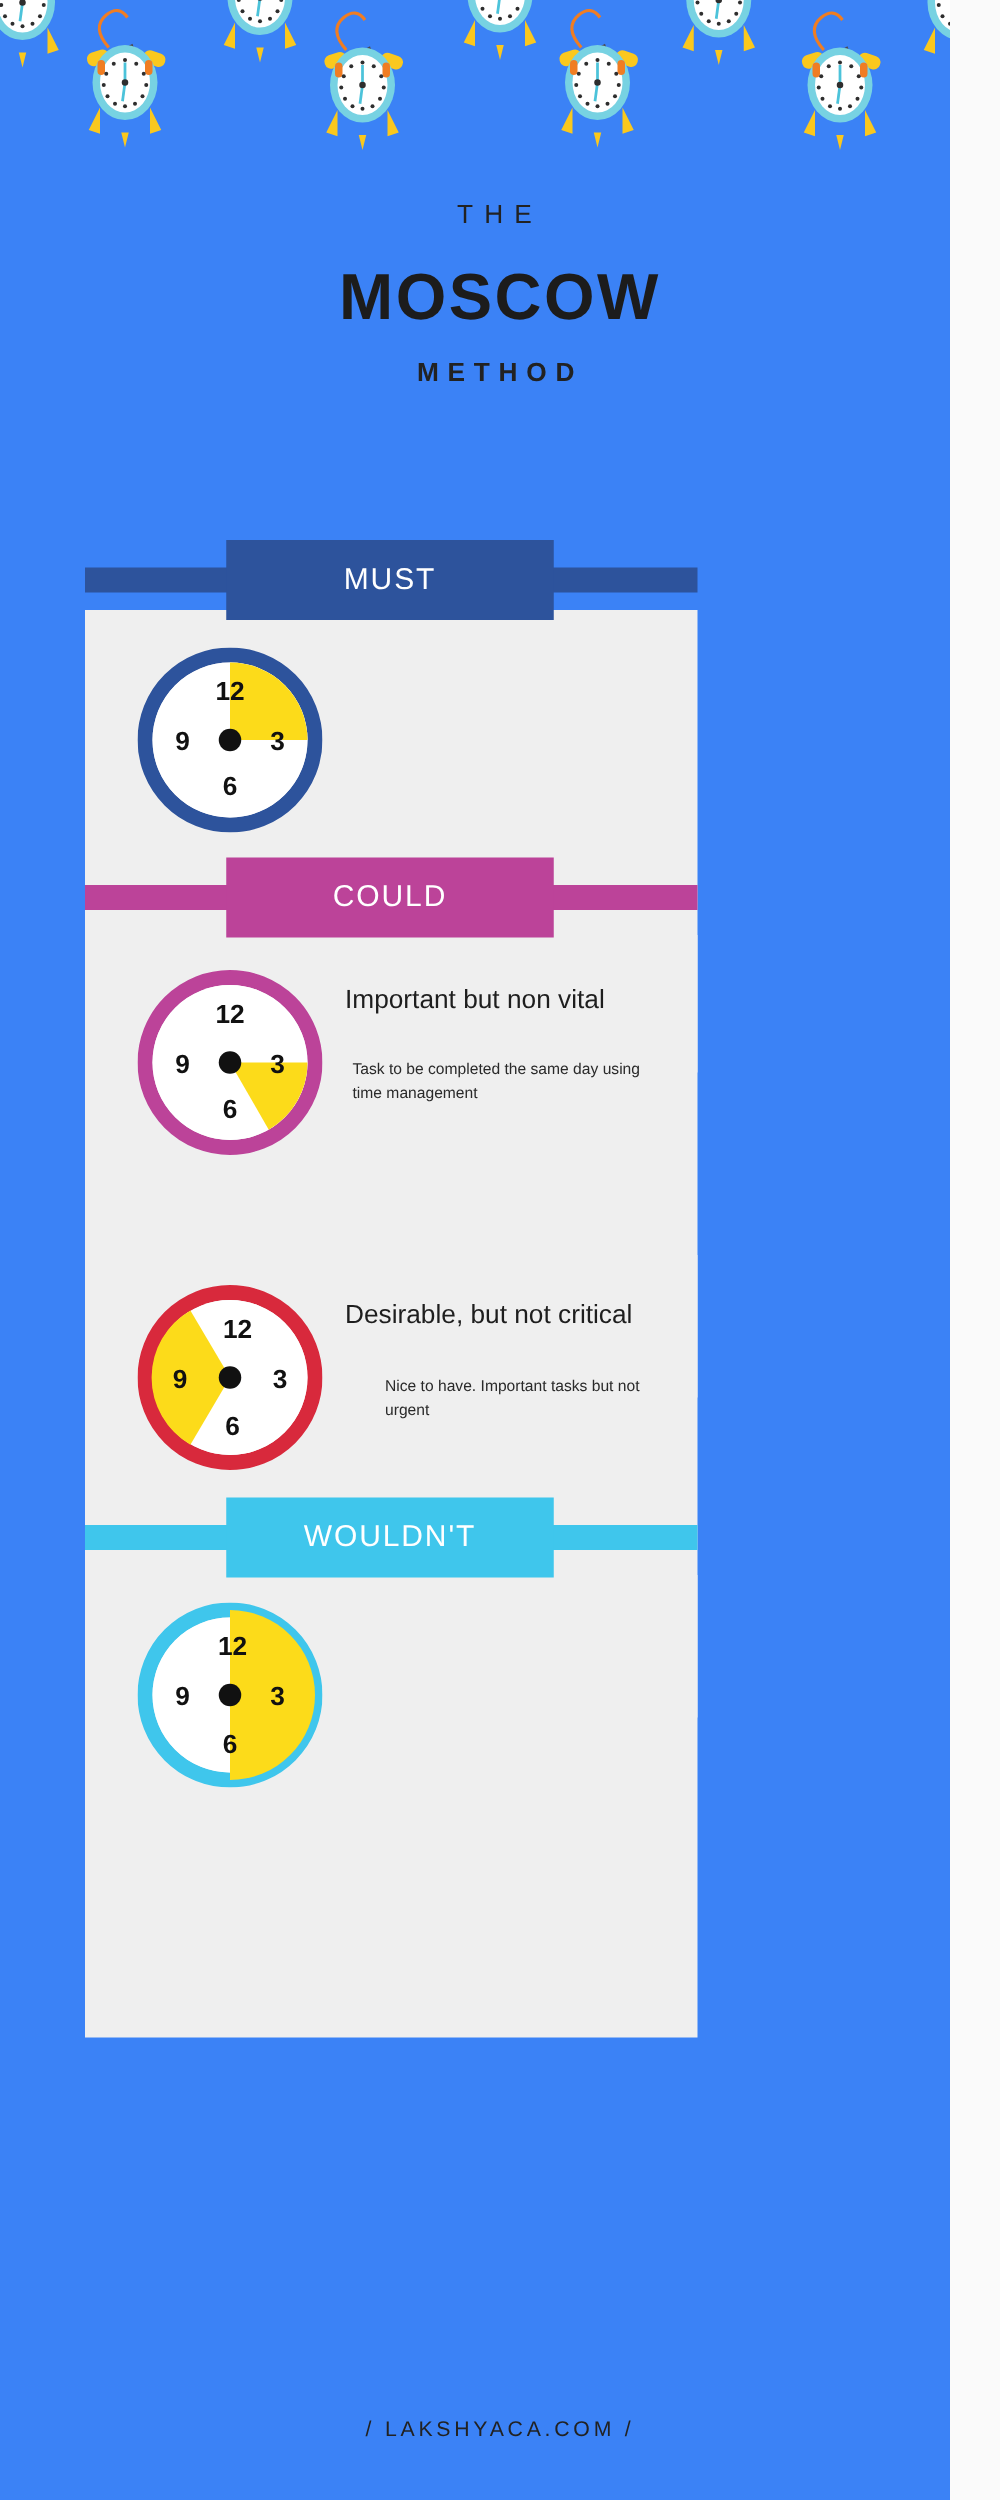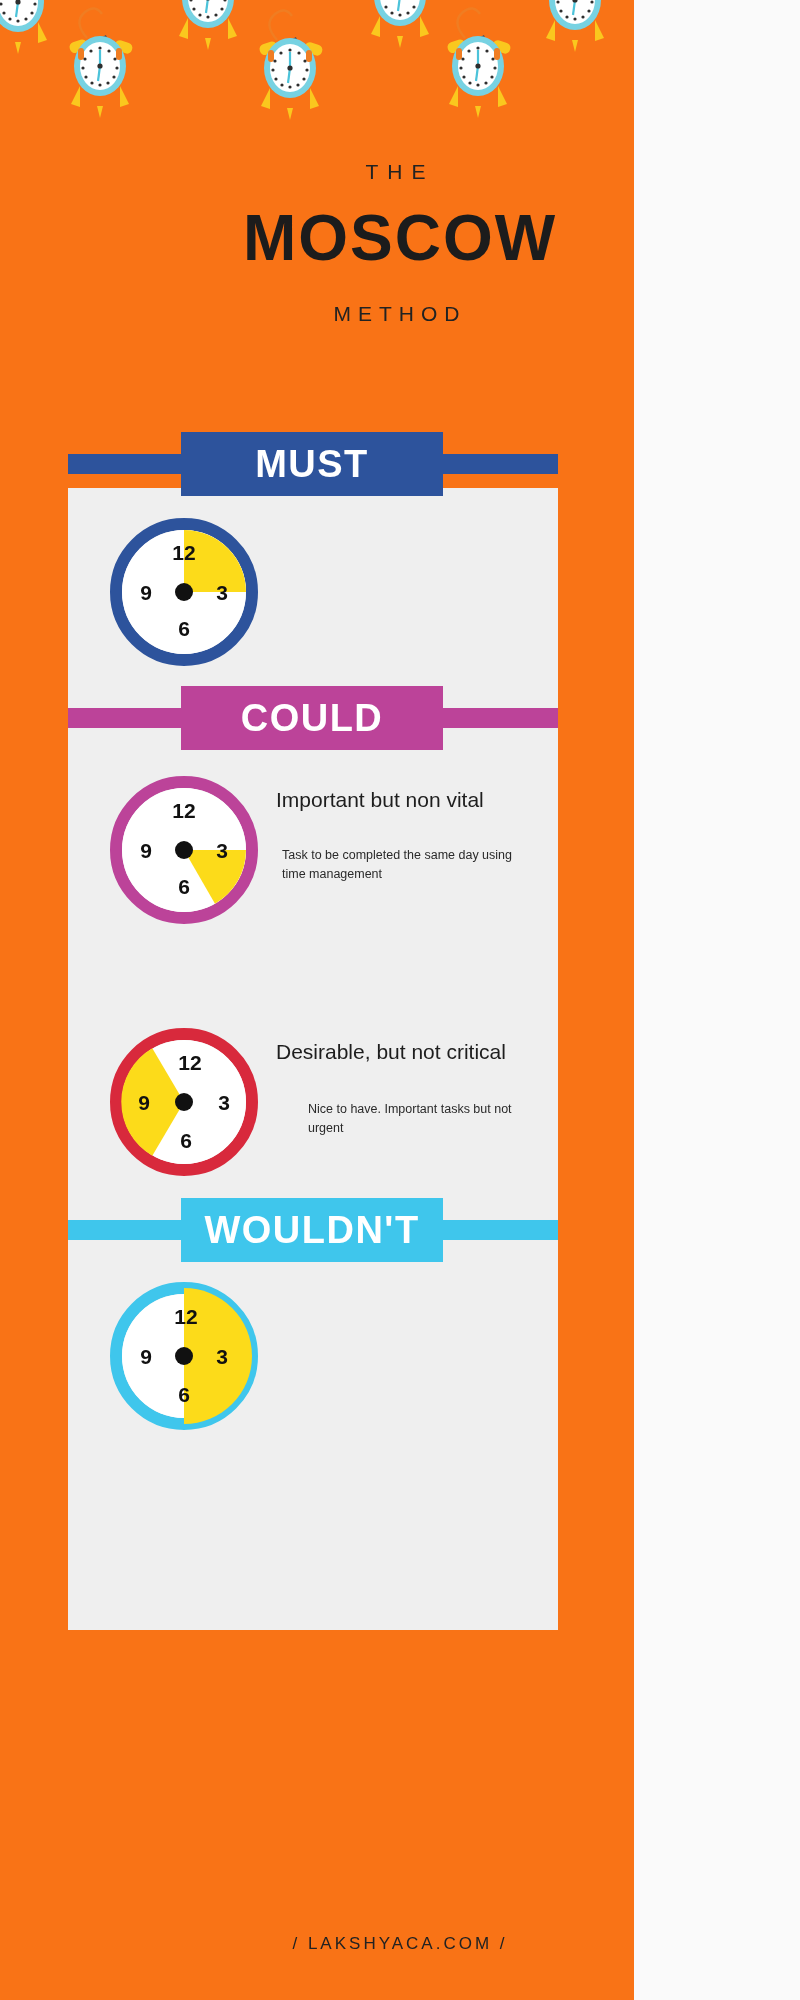--- a/index.html
+++ b/index.html
@@ -7,23 +7,23 @@
 
   html, body {
     width: 800px;
     height: 2000px;
     background: #fafafa;
     font-family: "Liberation Sans", sans-serif;
   }
 
   #page {
     position: relative;
-    width: 634px;
+    width: 760px;
     height: 2000px;
-    background: #f97316;
+    background: #3b82f6;
     overflow: hidden;
   }
 
   
   .clock-band {
     position: absolute;
     top: 0; left: 0;
     width: 800px;
     height: 150px;
     overflow: hidden;
@@ -37,34 +37,34 @@
     text-align: center;
   }
   .title-the {
     font-size: 21px;
     letter-spacing: 9px;
     font-weight: 400;
     color: #222222;
     font-family: "Liberation Sans", sans-serif;
   }
   .title-main {
-    font-size: 64px;
+    font-size: 52px;
     line-height: 84px;
     letter-spacing: 2px;
     font-weight: 700;
     color: #1c1c1c;
     margin-top: 12px;
     font-family: "Liberation Sans", sans-serif;
   }
   .title-method {
     font-size: 21px;
     letter-spacing: 7px;
-    font-weight: 400;
+    font-weight: 700;
     color: #222222;
-    margin-top: 22px;
+    margin-top: 7px;
     font-family: "Liberation Sans", sans-serif;
   }
 
   
   .section {
     position: absolute;
     left: 68px;
     width: 490px;
     background: #efefef;
   }
@@ -84,22 +84,22 @@
     position: absolute;
     top: 0; left: 181px;
     width: 262px;
     height: 64px;
     display: flex;
     align-items: center;
     justify-content: center;
   }
   .ribbon-label {
     color: #ffffff;
-    font-size: 38px;
-    font-weight: 700;
+    font-size: 24px;
+    font-weight: 400;
     letter-spacing: 1.5px;
     font-family: "Liberation Sans", sans-serif;
   }
 
   .row {
     position: absolute;
     display: flex;
     align-items: flex-start;
   }
   .clock {

